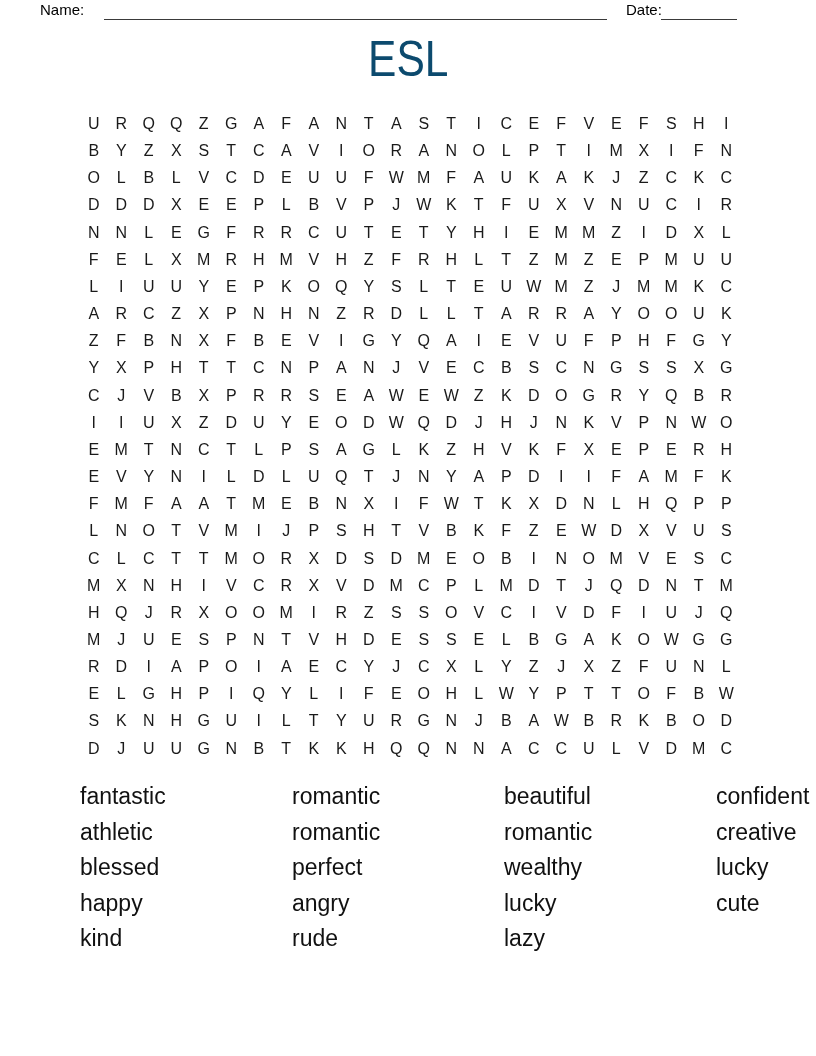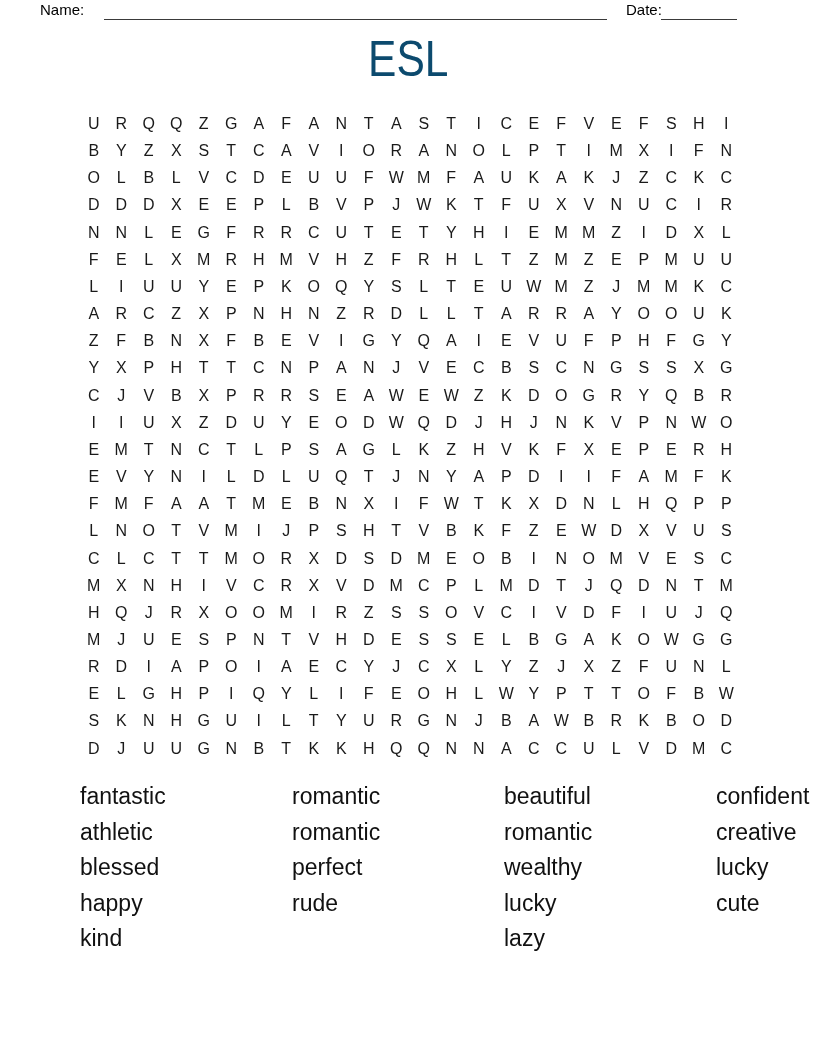--- a/index.html
+++ b/index.html
@@ -699,20 +699,21 @@
       <div class="word">fantastic</div>
       <div class="word">athletic</div>
       <div class="word">blessed</div>
       <div class="word">happy</div>
       <div class="word">kind</div>
     </div>
     <div class="word-col">
       <div class="word">romantic</div>
       <div class="word">romantic</div>
       <div class="word">perfect</div>
+      <div class="word">angry</div>
       <div class="word">rude</div>
     </div>
     <div class="word-col">
       <div class="word">beautiful</div>
       <div class="word">romantic</div>
       <div class="word">wealthy</div>
       <div class="word">lucky</div>
       <div class="word">lazy</div>
     </div>
     <div class="word-col">

